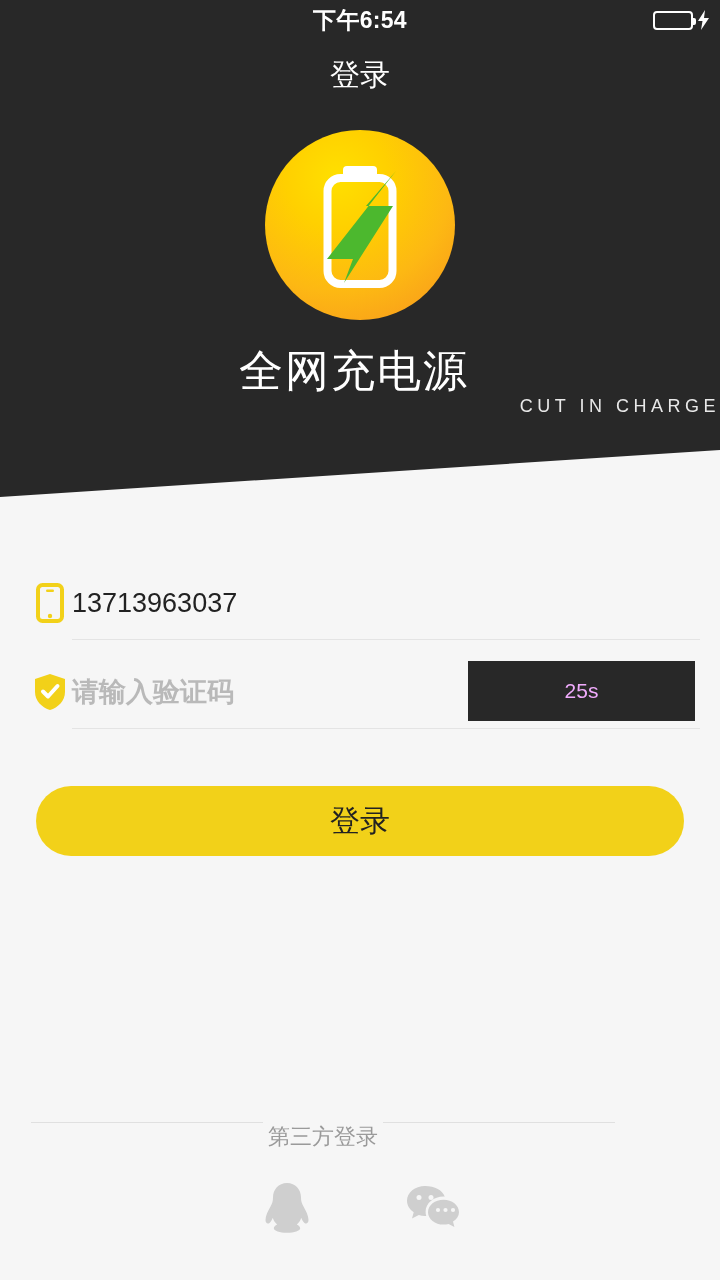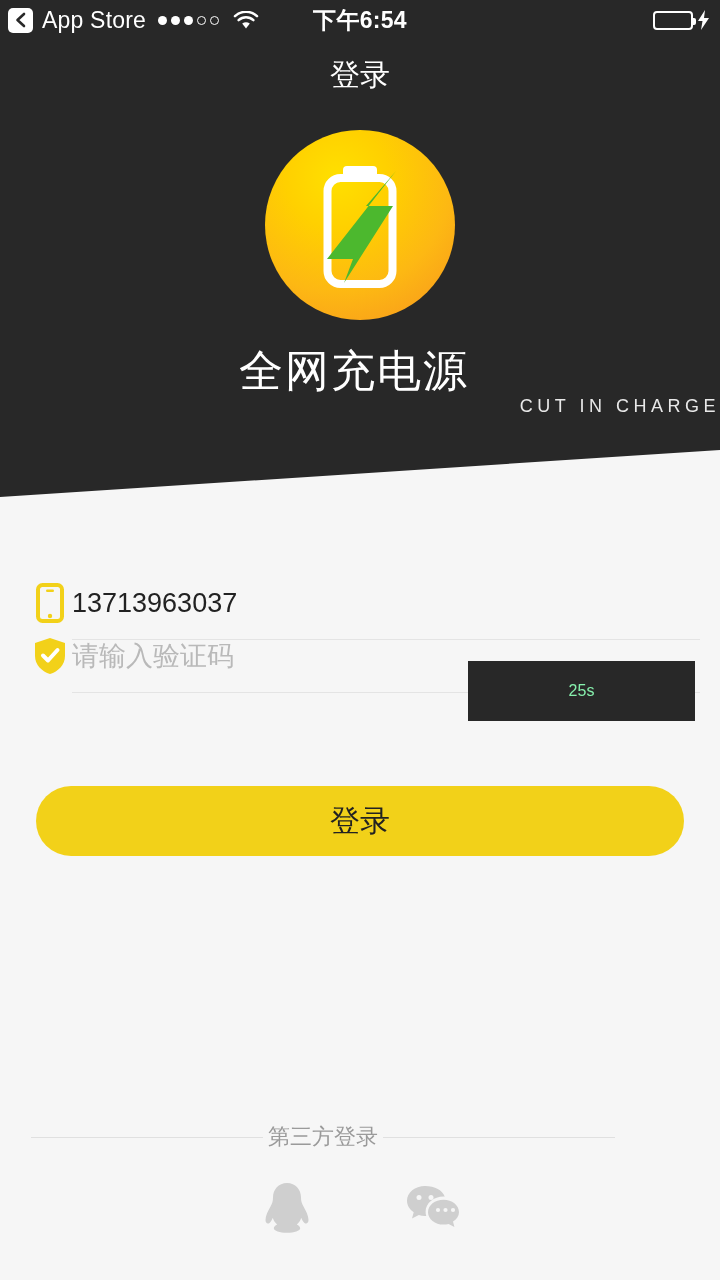--- a/index.html
+++ b/index.html
@@ -180,32 +180,32 @@
   .field-text.placeholder { color: #b9b9b9; }
   .field-rule {
     position: absolute;
     left: 72px;
     bottom: 0;
     width: 628px;
     height: 1px;
     background: #e4e4e4;
   }
   #field-phone { top: 566px; }
-  #field-code  { top: 619px; }
+  #field-code  { top: 655px; font-weight: bold; }
   #field-code .field-rule { width: 628px; }
 
   #codebtn {
     position: absolute;
     top: 661px;
     left: 468px;
     width: 227px;
     height: 60px;
     background: #282828;
-    color: #86efac;
-    font-size: 16px;
+    color: #f0abfc;
+    font-size: 21px;
     display: flex;
     align-items: center;
     justify-content: center;
     z-index: 8;
     cursor: pointer;
   }
 
   #loginbtn {
     position: absolute;
     top: 786px;
@@ -223,21 +223,20 @@
     z-index: 5;
   }
 
   
   #tp-divider {
     position: absolute;
     top: 1122px;
     left: 0;
     width: 646px;
     display: flex;
-    align-items: center;
     justify-content: center;
     gap: 5px;
   }
   .tp-rule {
     width: 232px;
     height: 1px;
     background: #e0e0e0;
   }
   #tp-label {
     font-size: 22px;
@@ -262,42 +261,20 @@
     cursor: pointer;
   }
   .tp-icon svg { display: block; }
 </style>
 </head>
 <body>
 
 <div id="screen">
 
   <div id="statusbar">
-    <div class="sb-left">
-      <div class="back-chip">
-        <svg width="14" height="16" viewBox="0 0 14 16">
-          <path d="M10 2 L3.5 8 L10 14" fill="none" stroke="#282828" stroke-width="2.6" stroke-linecap="round" stroke-linejoin="round"></path>
-        </svg>
-      </div>
-      <span class="sb-appname">App Store</span>
-      <span class="dots">
-        <i class="dot on"></i>
-        <i class="dot on"></i>
-        <i class="dot on"></i>
-        <i class="dot off"></i>
-        <i class="dot off"></i>
-      </span>
-      <span class="wifi">
-        <svg width="26" height="19" viewBox="0 0 26 19">
-          <path d="M13 17.5 L9.2 12.6 A6.4 6.4 0 0 1 16.8 12.6 Z" fill="#ffffff"></path>
-          <path d="M5.6 9.2 A11 11 0 0 1 20.4 9.2" fill="none" stroke="#ffffff" stroke-width="2.5" stroke-linecap="round"></path>
-          <path d="M2 5.2 A16 16 0 0 1 24 5.2" fill="none" stroke="#ffffff" stroke-width="2.5" stroke-linecap="round"></path>
-        </svg>
-      </span>
-    </div>
 
     <div class="sb-center">下午6:54</div>
 
     <div class="sb-right">
       <span class="batt">
         <span class="batt-fill" style="width:40%"></span>
       </span>
       <svg width="13" height="20" viewBox="0 0 13 20">
         <path d="M8 0 L1 11 L5.5 11 L4 20 L12 8 L7 8 Z" fill="#ffffff"></path>
       </svg>

